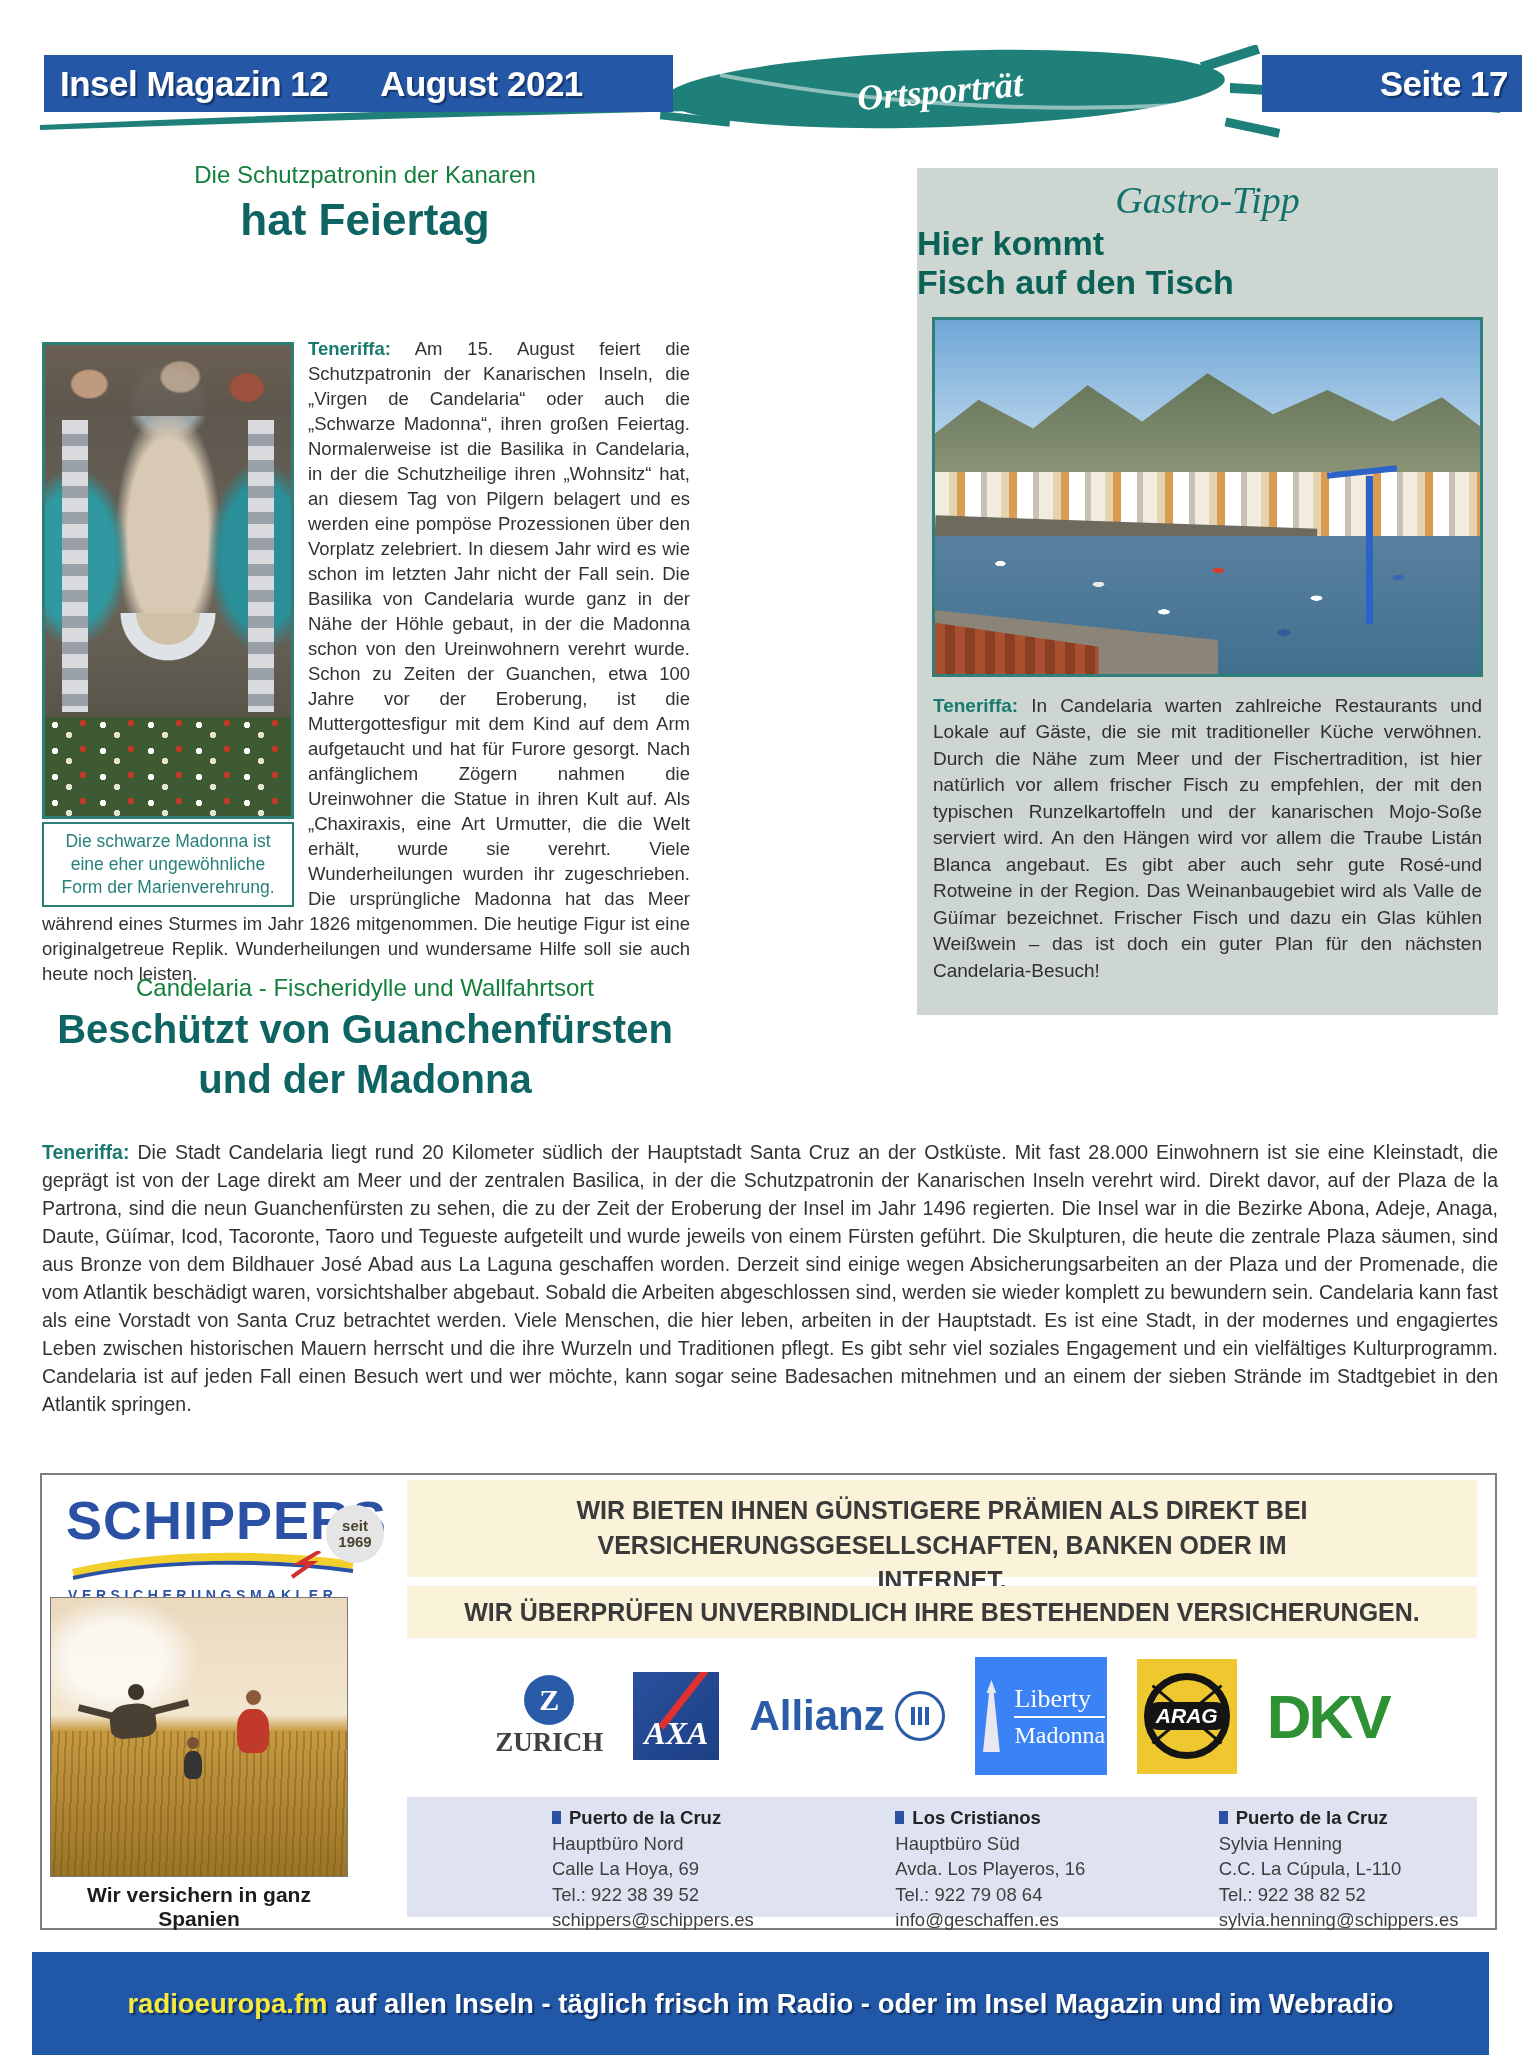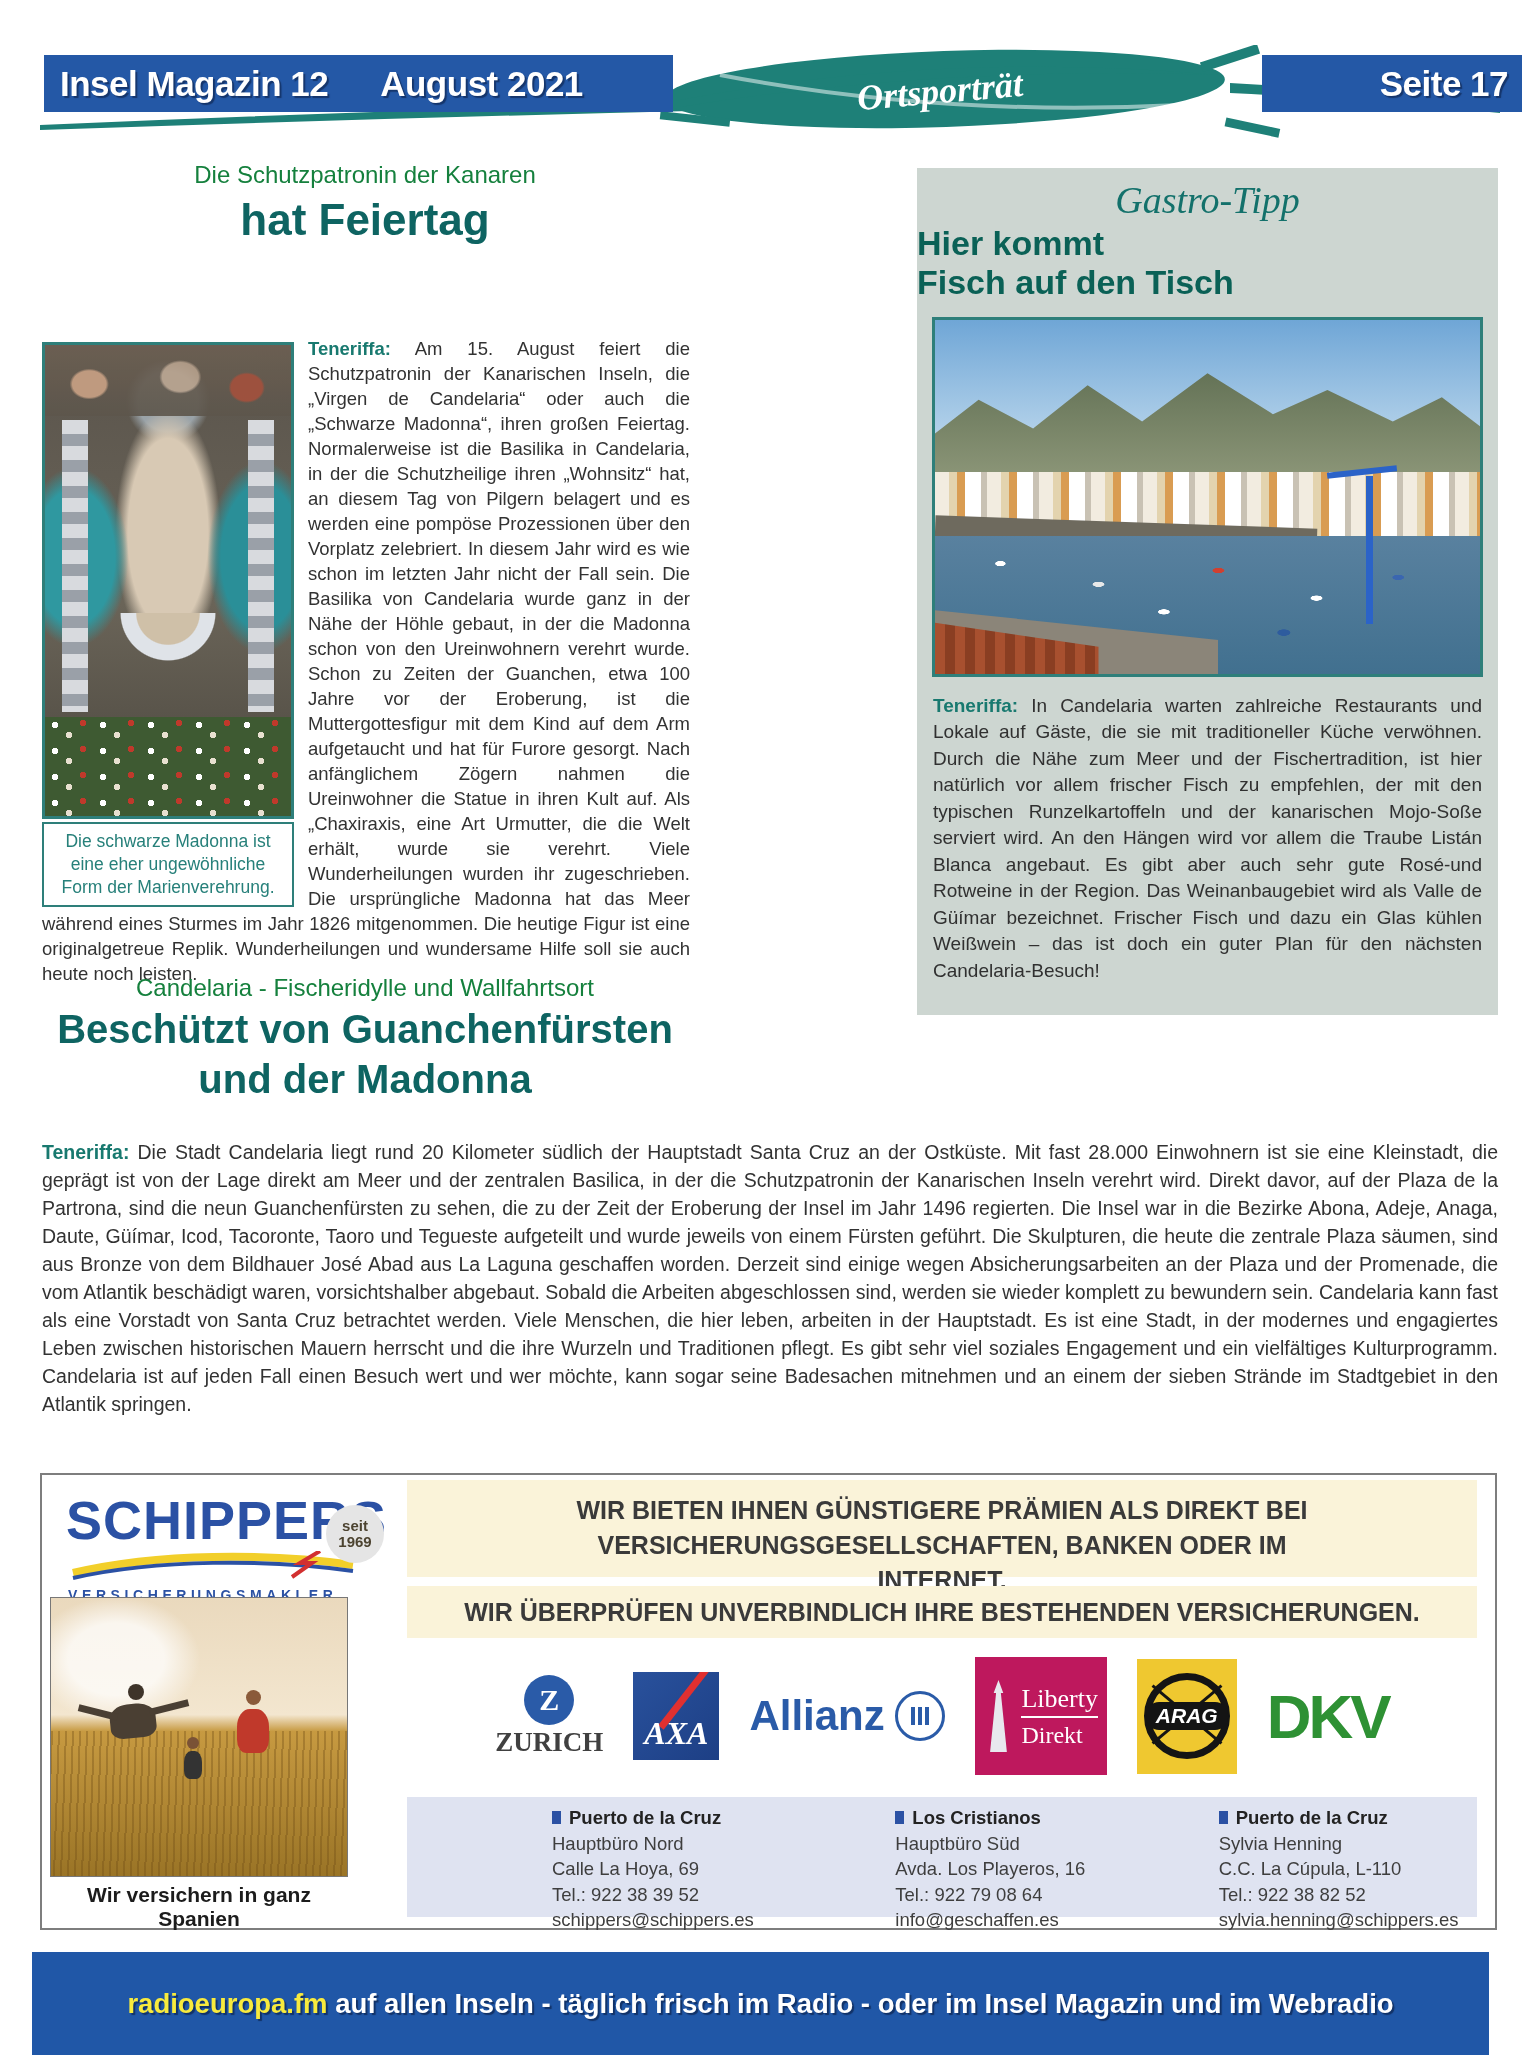--- a/index.html
+++ b/index.html
@@ -120,21 +120,21 @@
   .lg-zurich .zw{font-family:"Liberation Serif",serif;font-weight:bold;font-size:27px;color:#404040;margin-top:2px;}
   .lg-axa{position:relative;width:86px;height:88px;background:linear-gradient(135deg,#29519c,#1d3f85);overflow:hidden;}
   .lg-axa .axa-t{position:absolute;left:0;bottom:8px;width:100%;text-align:center;color:#fff;
      font-family:"Liberation Serif",serif;font-style:italic;font-weight:bold;font-size:32px;}
   .lg-axa .stripe{position:absolute;left:56%;top:-16px;width:7px;height:80px;background:#e03030;transform:rotate(38deg);}
   .lg-allianz{display:flex;align-items:center;gap:10px;}
   .lg-allianz .aw{font-size:42px;font-weight:bold;color:#2a5ba8;}
   .lg-allianz .ac{width:44px;height:44px;border-radius:50%;border:3px solid #2a5ba8;
      display:flex;align-items:center;justify-content:center;gap:3px;}
   .lg-allianz .ac i{display:block;width:4px;height:18px;background:#2a5ba8;}
-  .lg-liberty{width:132px;height:118px;background:#be185d;display:flex;align-items:center;
+  .lg-liberty{width:132px;height:118px;background:#3b82f6;display:flex;align-items:center;
      justify-content:center;gap:8px;color:#fff;font-family:"Liberation Serif",serif;}
   .lg-liberty .statue{width:30px;height:72px;background:#e8e8ee;
      clip-path:polygon(50% 0,66% 18%,58% 18%,78% 100%,22% 100%,42% 18%,34% 18%);}
   .lg-liberty .lt1{font-size:26px;border-bottom:2px solid #fff;padding-bottom:2px;}
   .lg-liberty .lt2{font-size:24px;margin-top:4px;}
   .lg-arag{position:relative;width:100px;height:115px;background:#EFC830;overflow:hidden;}
   .lg-arag .ring{position:absolute;left:50%;top:50%;width:72px;height:72px;margin:-43px 0 0 -43px;
      border:7px solid #141414;border-radius:50%;}
   .lg-arag .d1,.lg-arag .d2{position:absolute;left:5px;top:54px;width:90px;height:3px;background:#141414;}
   .lg-arag .d1{transform:rotate(40deg);} .lg-arag .d2{transform:rotate(-40deg);}
@@ -285,21 +285,21 @@
         <span class="ac">
             <i></i>
             <i></i>
             <i></i>
           </span>
       </div>
       <div class="lg-liberty">
         <div class="statue"></div>
         <div>
           <div class="lt1">Liberty</div>
-          <div class="lt2">Direkt</div>
+          <div class="lt2">Madonna</div>
         </div>
       </div>
       <div class="lg-arag">
         <div class="d1"></div>
         <div class="d2"></div>
         <div class="ring"></div>
         <div class="pill">ARAG</div>
       </div>
       <div class="lg-dkv">DKV</div>
     </div>

